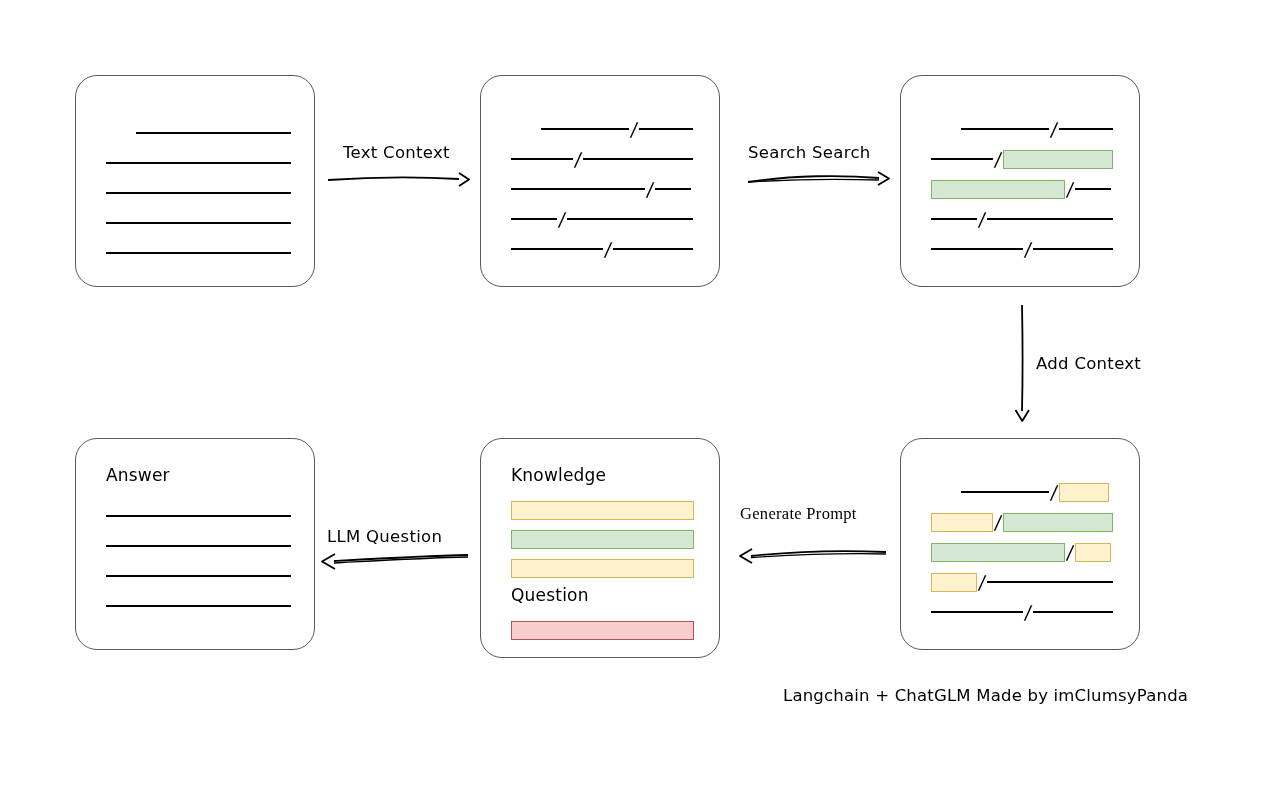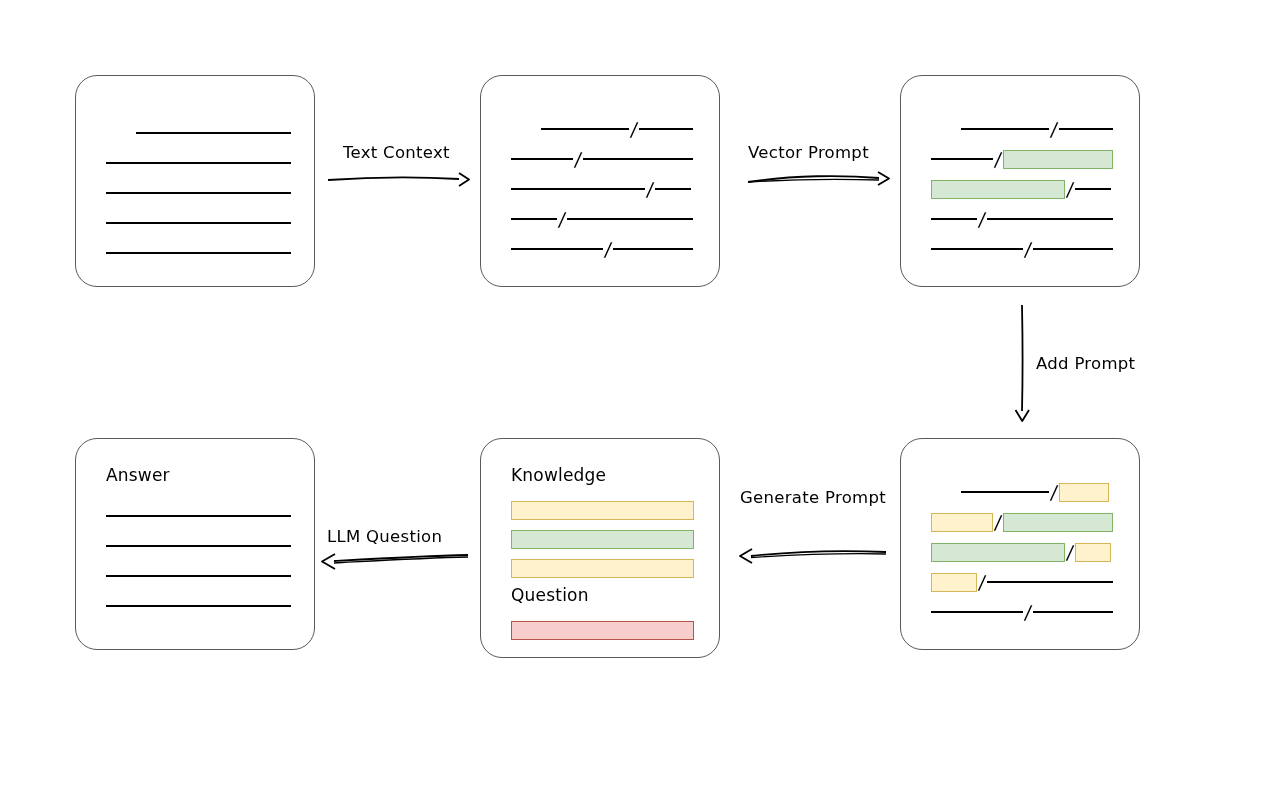--- a/index.html
+++ b/index.html
@@ -268,41 +268,42 @@
         </div>
       </div>
   </div>
 
   <div class="edge-label" style="left:343px; top:143px;">Text Context</div>
   <svg class="arrow" style="left:328px; top:170px;" width="140" height="20">
     <path d="M0 10 C 45 7, 95 7, 131 9" stroke-width="1.8"></path>
     <path d="M131 3 L 141 9.5 L 131 16" stroke-width="1.8" stroke-linejoin="round"></path>
   </svg>
 
-  <div class="edge-label" style="left:748px; top:143px;">Vector Prompt</div>
+  <div class="edge-label" style="left:748px; top:143px;">Search Search</div>
   <svg class="arrow" style="left:748px; top:170px;" width="140" height="20">
     <path d="M0 12 C 45 5, 95 5, 131 8" stroke-width="1.8"></path>
     <path d="M0 12 C 48 9, 96 9, 131 10" stroke-width="1.4"></path>
     <path d="M130 2 L 141 8.5 L 130 15" stroke-width="1.8" stroke-linejoin="round"></path>
   </svg>
 
-  <div class="edge-label" style="left:1036px; top:354px;">Add Prompt</div>
+  <div class="edge-label" style="left:1036px; top:354px;">Add Context</div>
   <svg class="arrow" style="left:1013px; top:305px;" width="22" height="116">
     <path d="M9 0 C 9.8 40, 9.6 80, 9 106" stroke-width="1.8"></path>
     <path d="M2.5 105 L 9.2 116 L 16 105" stroke-width="1.8" stroke-linejoin="round"></path>
   </svg>
 
-  <div class="edge-label" style="left:740px; top:488px;">Generate Prompt</div>
+  <div class="edge-label" style="left:740px; top:504px;font-family:Liberation Serif, serif;">Generate Prompt</div>
   <svg class="arrow" style="left:740px; top:545px;" width="146" height="20">
     <path d="M146 7 C 100 5, 48 7, 11 11" stroke-width="1.8"></path>
     <path d="M146 9 C 100 8, 50 10, 11 12.5" stroke-width="1.3"></path>
     <path d="M12 4 L 0 11 L 12 18" stroke-width="1.8" stroke-linejoin="round"></path>
   </svg>
 
   <div class="edge-label" style="left:327px; top:527px;">LLM Question</div>
   <svg class="arrow" style="left:322px; top:550px;" width="146" height="20">
     <path d="M146 5 C 100 6, 48 9, 12 11" stroke-width="1.8"></path>
     <path d="M146 7 C 100 8, 50 11, 12 13" stroke-width="1.3"></path>
     <path d="M13 4 L 0 11.5 L 13 19" stroke-width="1.8" stroke-linejoin="round"></path>
   </svg>
 
+  <div class="footnote" style="left:783px; top:686px;">Langchain + ChatGLM Made by imClumsyPanda</div>
 
 </div>
 
 </body></html>

